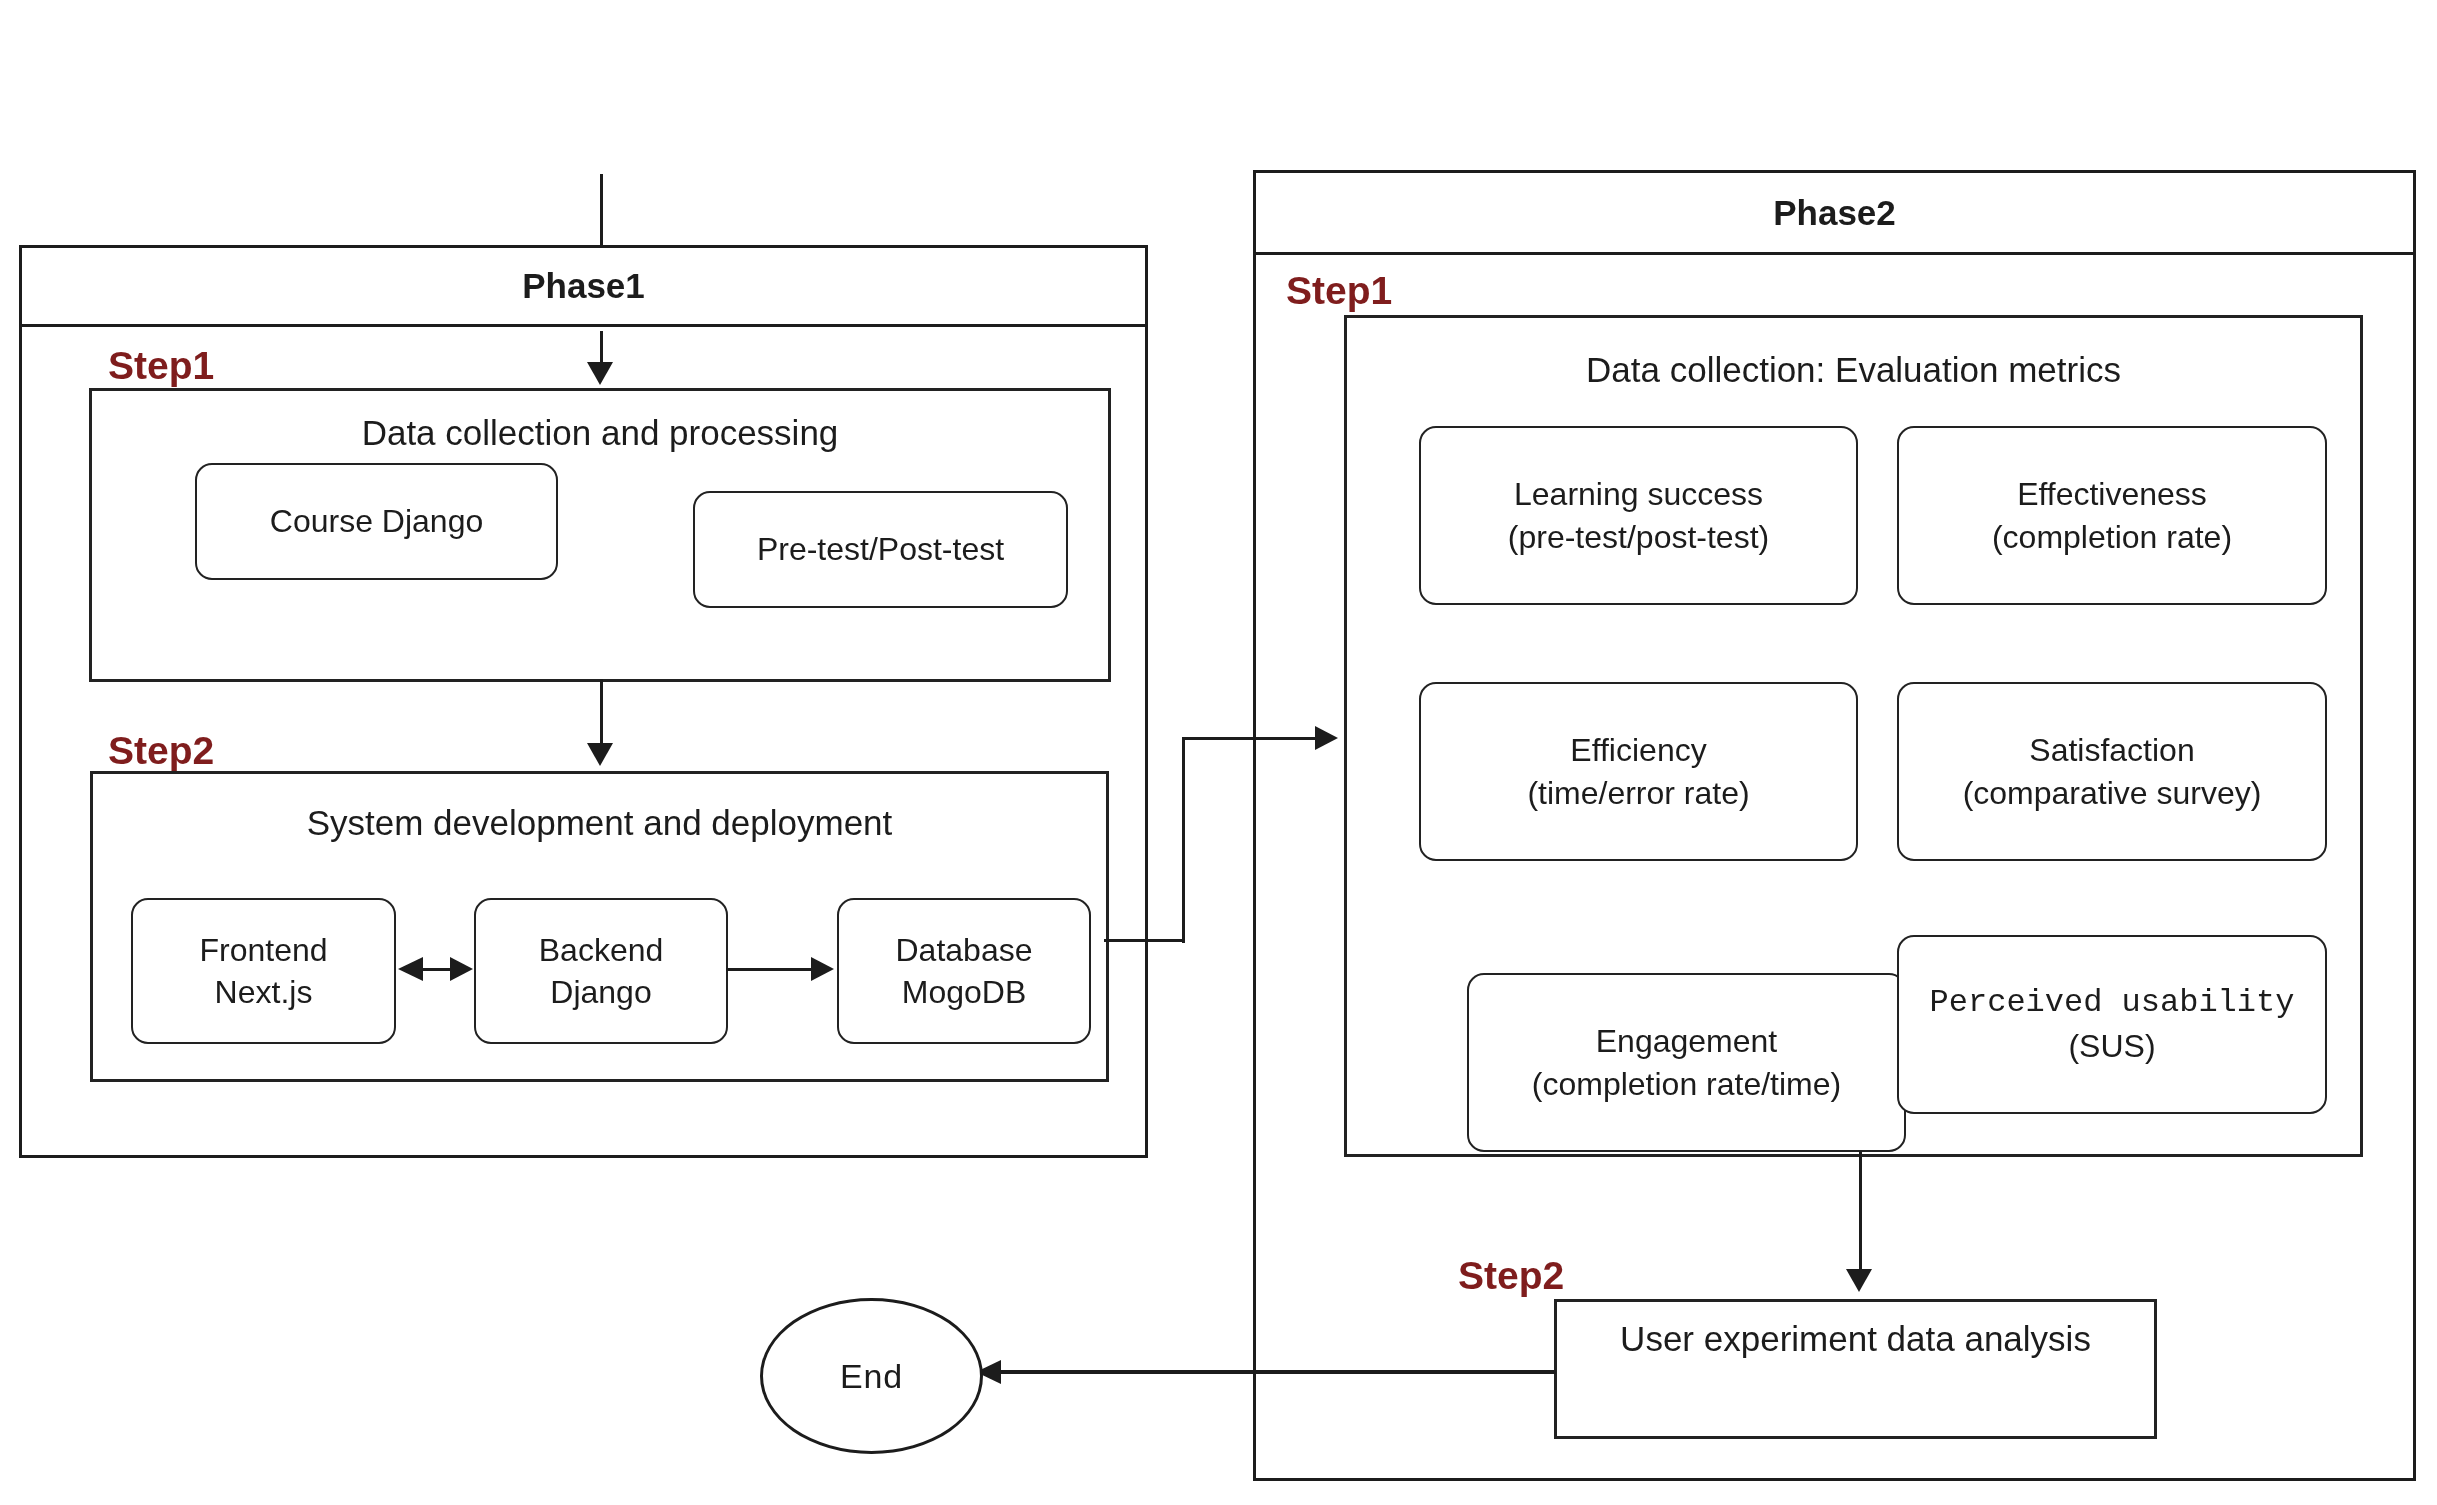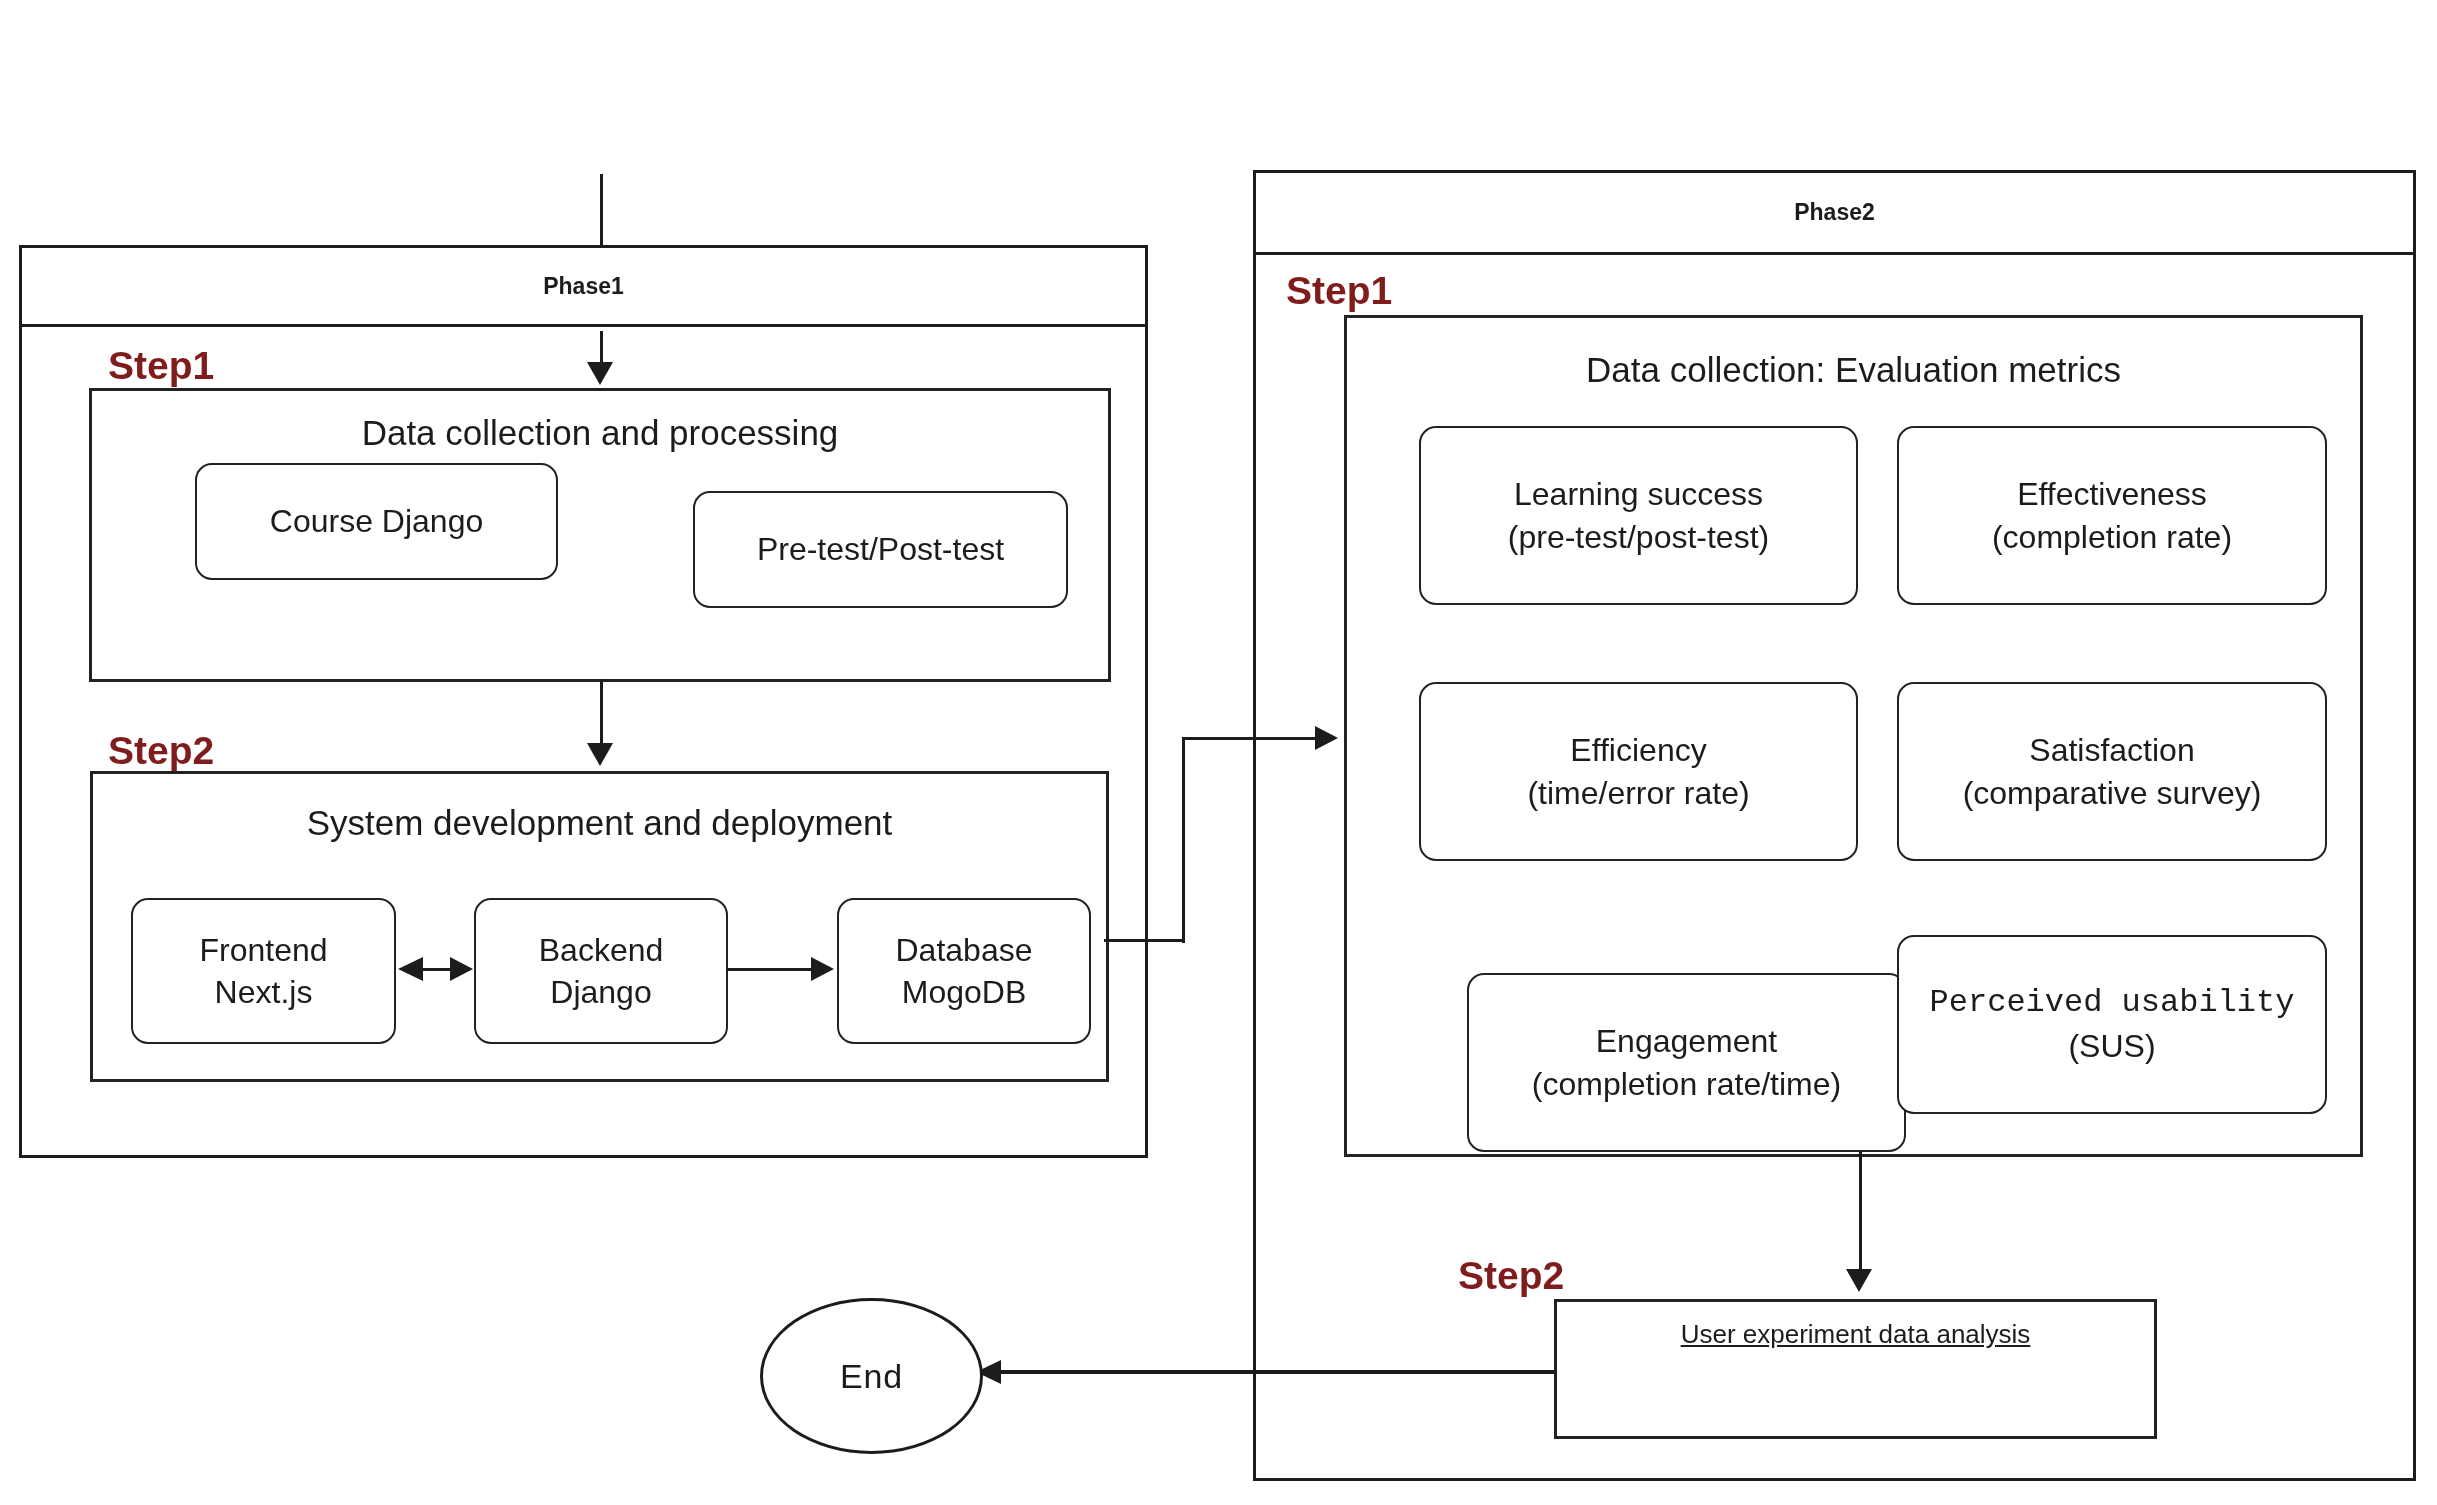--- a/index.html
+++ b/index.html
@@ -13,36 +13,36 @@
     position:absolute;border:3.9px solid #1c1c1c;border-radius:50%;
     display:flex;align-items:center;justify-content:center;background:#fff;
     font-size:35px;letter-spacing:0.8px;
   }
   .oval.bold{font-weight:bold;}
   
   .phasebox{position:absolute;border:3.1px solid #1c1c1c;background:transparent;}
   .phasehdr{
     position:absolute;left:0;top:0;width:100%;box-sizing:border-box;
     border-bottom:3.1px solid #1c1c1c;display:flex;align-items:center;justify-content:center;
-    font-weight:bold;font-size:23px;
+    font-weight:bold;font-size:35px;
   }
   
   .stepbox{position:absolute;border:3.1px solid #222;background:#fff;}
   .steptitle{position:absolute;left:0;width:100%;text-align:center;font-size:35px;}
   
   .node{
     position:absolute;border:2.3px solid #222;border-radius:17px;background:#fff;
     display:flex;flex-direction:column;align-items:center;justify-content:center;
     text-align:center;font-size:32px;line-height:1.32;white-space:pre-line;
   }
   .node .serif{font-family:Liberation Mono, monospace;}
   
   .rectnode{
     position:absolute;border:3.1px solid #222;background:#fff;
-    text-align:center;font-size:26px;padding-top:17px;box-sizing:border-box;text-decoration:underline;
+    text-align:center;font-size:35px;padding-top:17px;box-sizing:border-box;
   }
   
   .redlbl{
     position:absolute;color:#7f1d1d;font-weight:bold;font-size:39px;line-height:1;
   }
   
   .hline,.vline{position:absolute;background:#1c1c1c;}
   .hline{height:3.1px;}
   .vline{width:3.1px;}
   

